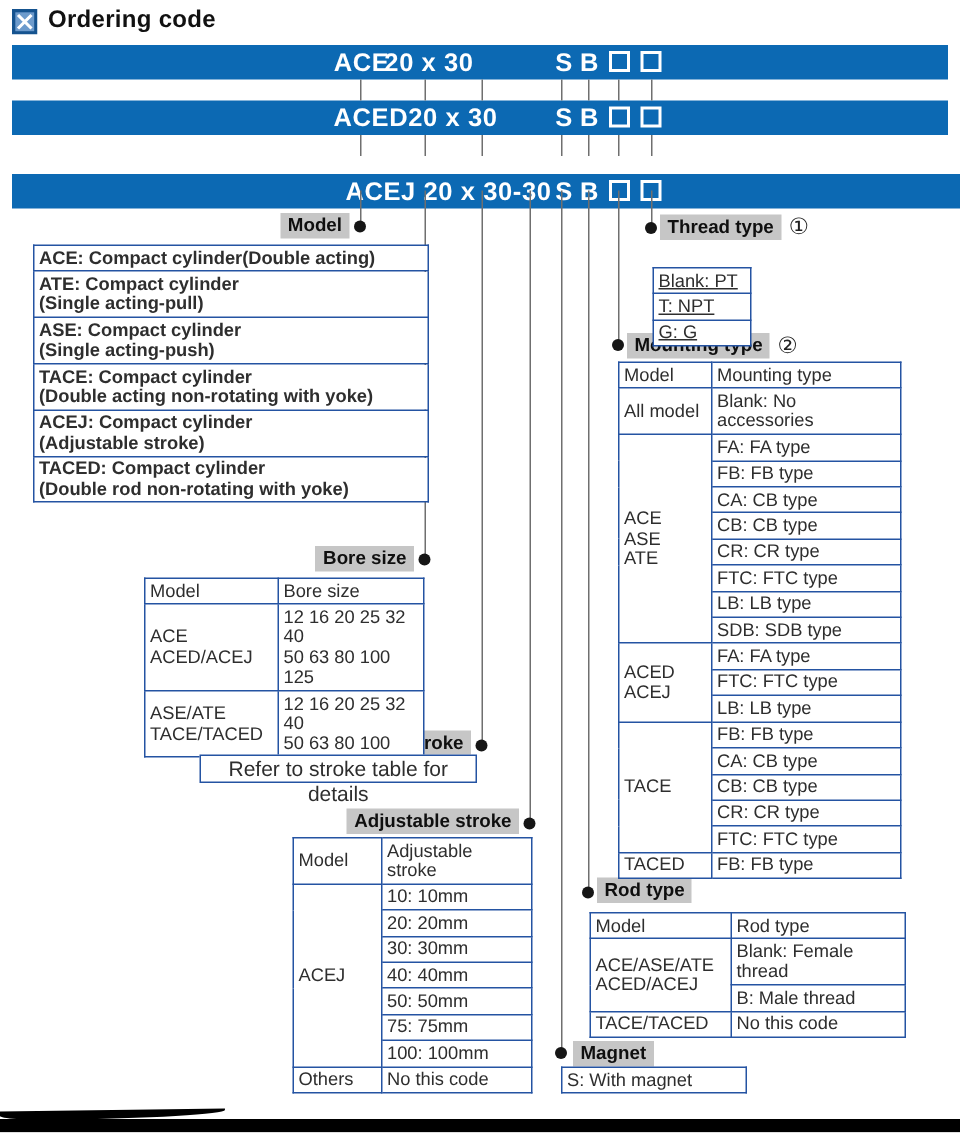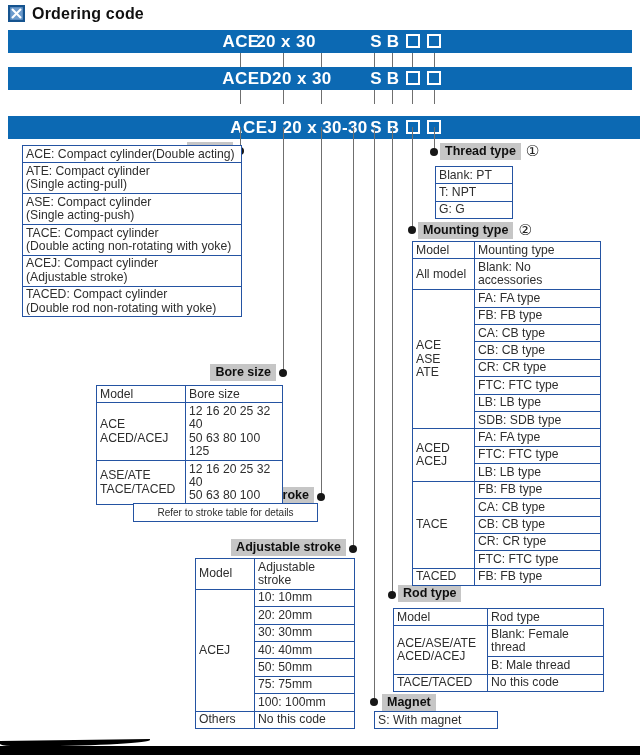--- a/index.html
+++ b/index.html
@@ -1,19 +1,19 @@
 <!DOCTYPE html>
 <html><head>
 <meta charset="utf-8">
 <style>
   html,body{margin:0;padding:0;background:#ffffff;}
   .page{position:relative;width:640px;height:755px;background:#ffffff;overflow:hidden;
         font-family:"Liberation Sans","DejaVu Sans",sans-serif;color:#2e2e2e;}
   
-  .titlebar{position:absolute;left:8px;top:5px;display:flex;align-items:flex-start;}
+  .titlebar{position:absolute;left:8px;top:5px;display:flex;align-items:center;}
   .title-icon{width:17px;height:17px;margin-right:7px;}
   .page-title{font-size:16px;font-weight:bold;color:#111;letter-spacing:.2px;}
   
   .bar{position:absolute;left:8px;width:624px;height:23px;background:#0c69b3;}
   .seg{position:absolute;top:0;height:23px;line-height:23px;transform:translateX(-50%);
        color:#fff;font-weight:bold;font-size:17px;letter-spacing:.4px;white-space:pre;}
   .cbox{position:absolute;top:4px;width:14px;height:14px;border:2.2px solid #fff;
         transform:translateX(-50%);box-sizing:border-box;}
   
   .vl{position:absolute;width:1.5px;background:#6f6f6f;}
@@ -28,21 +28,21 @@
             font-size:12.2px;color:#2e2e2e;}
   table.tbl td{border:1.6px solid #2453a2;padding:1.5px 3px;line-height:13.4px;
                white-space:pre-line;overflow:hidden;vertical-align:middle;
                background:#fff;}
   .bore td{line-height:14.6px;padding:2px 3px;}
   .thr td{line-height:14px;padding:2.2px 4px;}
   .mnt td{line-height:13.2px;padding:1.2px 3px;}
   .adj td{line-height:13.2px;padding:1.3px 3px;}
   .rod td{line-height:14px;padding:1.8px 3px;}
   .mag td{line-height:14px;padding:1.8px 3px;}
-  .note-box{position:absolute;border:1.6px solid #2453a2;font-size:10px;
+  .note-box{position:absolute;border:1.6px solid #2453a2;font-size:14px;
             text-align:center;line-height:17px;background:#fff;}
   
   .bottom-bar{position:absolute;left:0;top:746px;width:640px;height:9px;background:#000;}
   .bottom-wave{position:absolute;left:0;top:740px;width:150px;height:6px;background:#000;
                border-radius:0 0 90% 30%/0 0 100% 60%;transform:rotate(-.8deg);}
 </style>
 </head>
 <body>
 
 <div class="page">
@@ -138,21 +138,21 @@
     <span class="glabel">Mounting type</span>
     <span class="cnum">②</span>
   </div>
   <div class="glabel-row" style="left:398px;top:585px;">
     <span class="glabel">Rod type</span>
   </div>
   <div class="glabel-row" style="left:382px;top:694px;">
     <span class="glabel">Magnet</span>
   </div>
 
-  <table class="tbl" style="left:22px;top:145px;width:220px;">
+  <table class="tbl" style="left:22px;top:163px;width:264px;font-weight:bold;">
     <tbody>
         <tr>
           <td>ACE: Compact cylinder(Double acting)</td>
         </tr>
     <tr>
           <td>ATE: Compact cylinder
 (Single acting-pull)</td>
         </tr>
     <tr>
           <td>ASE: Compact cylinder
@@ -224,21 +224,21 @@
     <tr>
           <td>100: 100mm</td>
         </tr>
     <tr>
       <td>Others</td>
       <td>No this code</td>
     </tr>
   </tbody>
     </table>
 
-  <table class="tbl thr" style="left:435px;top:166px;width:78px;">
+  <table class="tbl thr" style="left:435px;top:178px;width:66px;text-decoration:underline;">
     <tbody>
         <tr>
           <td>Blank: PT</td>
         </tr>
     <tr>
           <td>T: NPT</td>
         </tr>
     <tr>
           <td>G: G</td>
         </tr>

